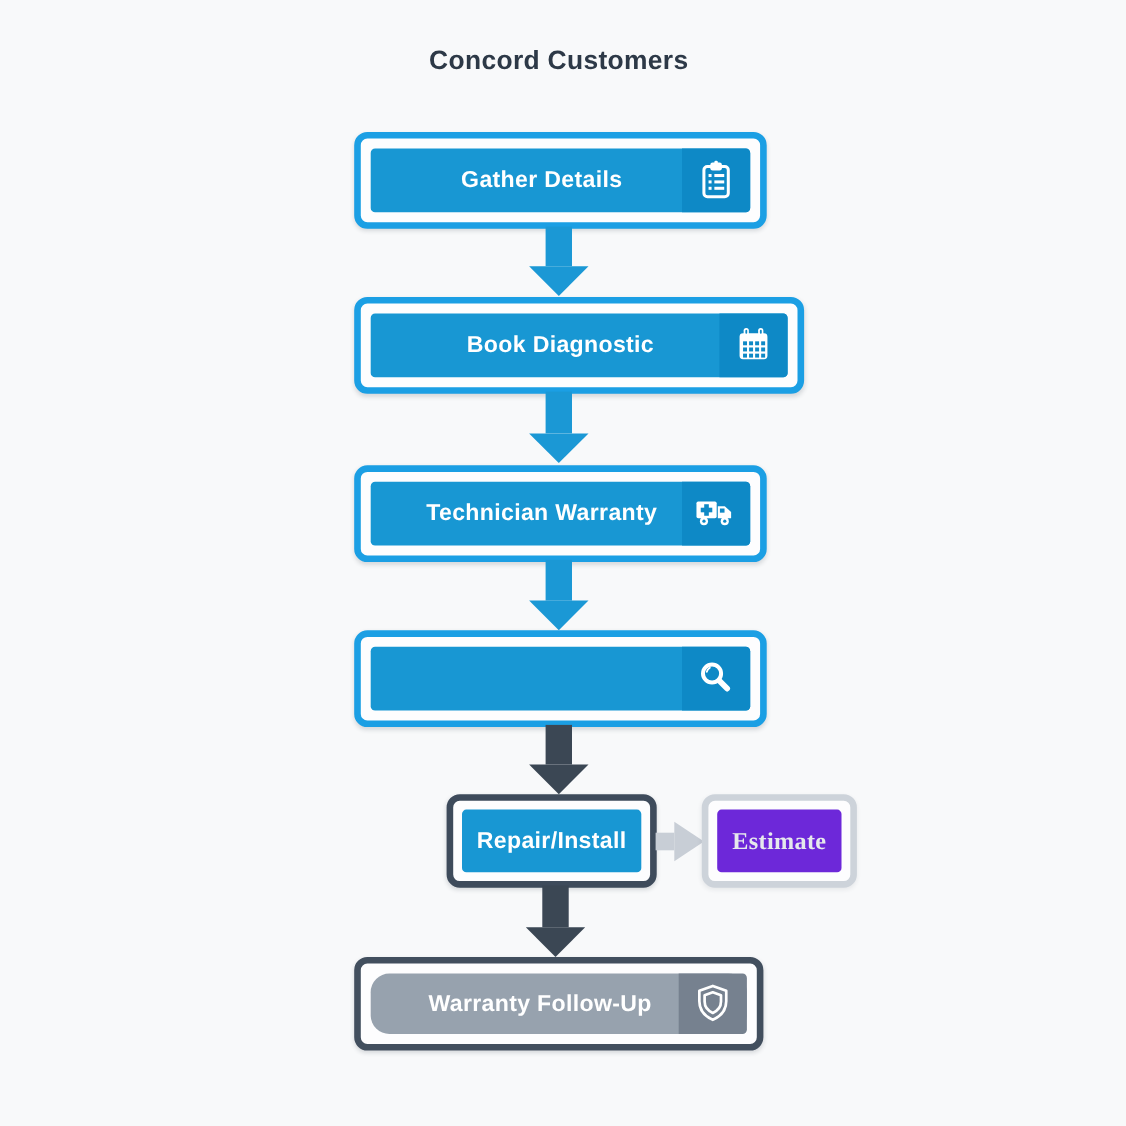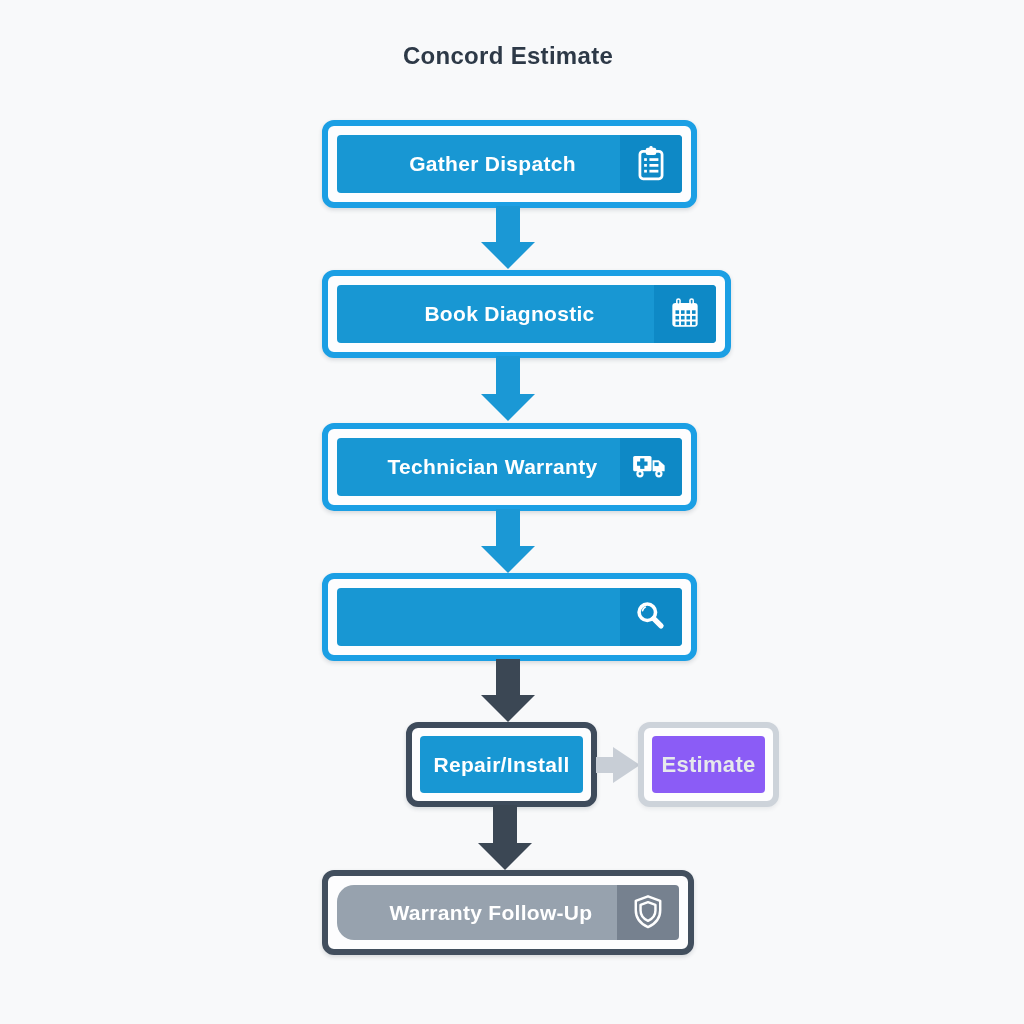--- a/index.html
+++ b/index.html
@@ -36,21 +36,21 @@
   
   .dark-border{border-color:#3e4b5b;}
   .warranty .step-inner{background:#97a2ae;border-radius:17px;}
   .warranty .icon-zone{background:#76818f;}
   .warranty{border-color:#424f5e;}
   
   .repair .step-inner{left:8px;right:8px;top:8px;bottom:8px;}
   .repair .step-label{padding-right:0;}
   
   .estimate{border-color:#cdd3da;box-shadow:0 2px 4px rgba(40,50,60,.08);}
-  .estimate .step-inner{left:8px;right:8px;top:8px;bottom:8px;background:#8b5cf6;}
+  .estimate .step-inner{left:8px;right:8px;top:8px;bottom:8px;background:#6d28d9;font-family:Liberation Serif, serif;}
   .estimate .step-label{color:#e6e9ec;padding-right:0;font-size:22px;}
   
   .varrow{position:absolute;}
   .varrow .stem{position:absolute;width:24px;left:15px;top:0;}
   .varrow .head{
     position:absolute;left:0;width:0;height:0;
     border-left:27px solid transparent;border-right:27px solid transparent;
   }
   .varrow.blue .stem{background:#1b98d5;}
   .varrow.blue .head{border-top:27px solid #1b98d5;}
@@ -62,25 +62,25 @@
   .harrow .head{
     position:absolute;left:17px;top:0;width:0;height:0;
     border-top:18px solid transparent;border-bottom:18px solid transparent;
     border-left:27px solid #c8ced6;
   }
   svg{display:block;}
 </style>
 </head>
 <body>
 
-<div class="title">Concord Estimate</div>
+<div class="title">Concord Customers</div>
 
 <div class="step" style="left:322px;top:120px;width:375px;height:88px;">
   <div class="step-inner">
-    <span class="step-label">Gather Dispatch</span>
+    <span class="step-label">Gather Details</span>
     <span class="icon-zone">
       <svg width="38" height="38" viewBox="0 0 36 36">
         <rect x="7.5" y="6" width="21" height="26" rx="3" fill="none" stroke="#ffffff" stroke-width="2.6"></rect>
         <rect x="13" y="2.5" width="10" height="7" rx="2" fill="#ffffff"></rect>
         <rect x="16.5" y="1" width="3" height="4" rx="1.2" fill="#ffffff"></rect>
         <rect x="11.5" y="12.5" width="2.6" height="2.6" fill="#ffffff"></rect>
         <rect x="16.5" y="12.5" width="8.5" height="2.6" fill="#ffffff"></rect>
         <rect x="11.5" y="18" width="2.6" height="2.6" fill="#ffffff"></rect>
         <rect x="16.5" y="18" width="8.5" height="2.6" fill="#ffffff"></rect>
         <rect x="11.5" y="23.5" width="2.6" height="2.6" fill="#ffffff"></rect>

